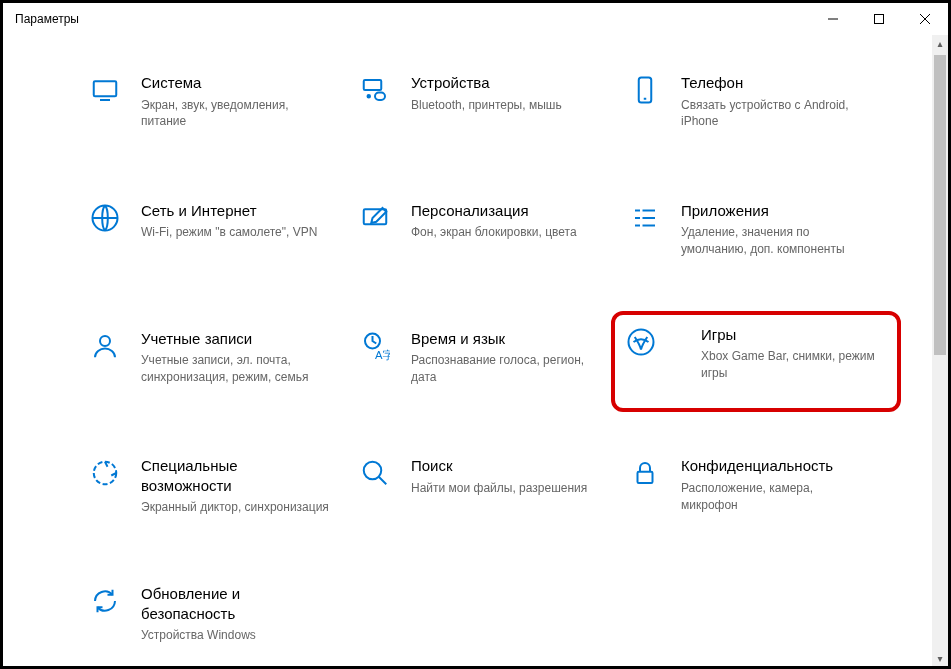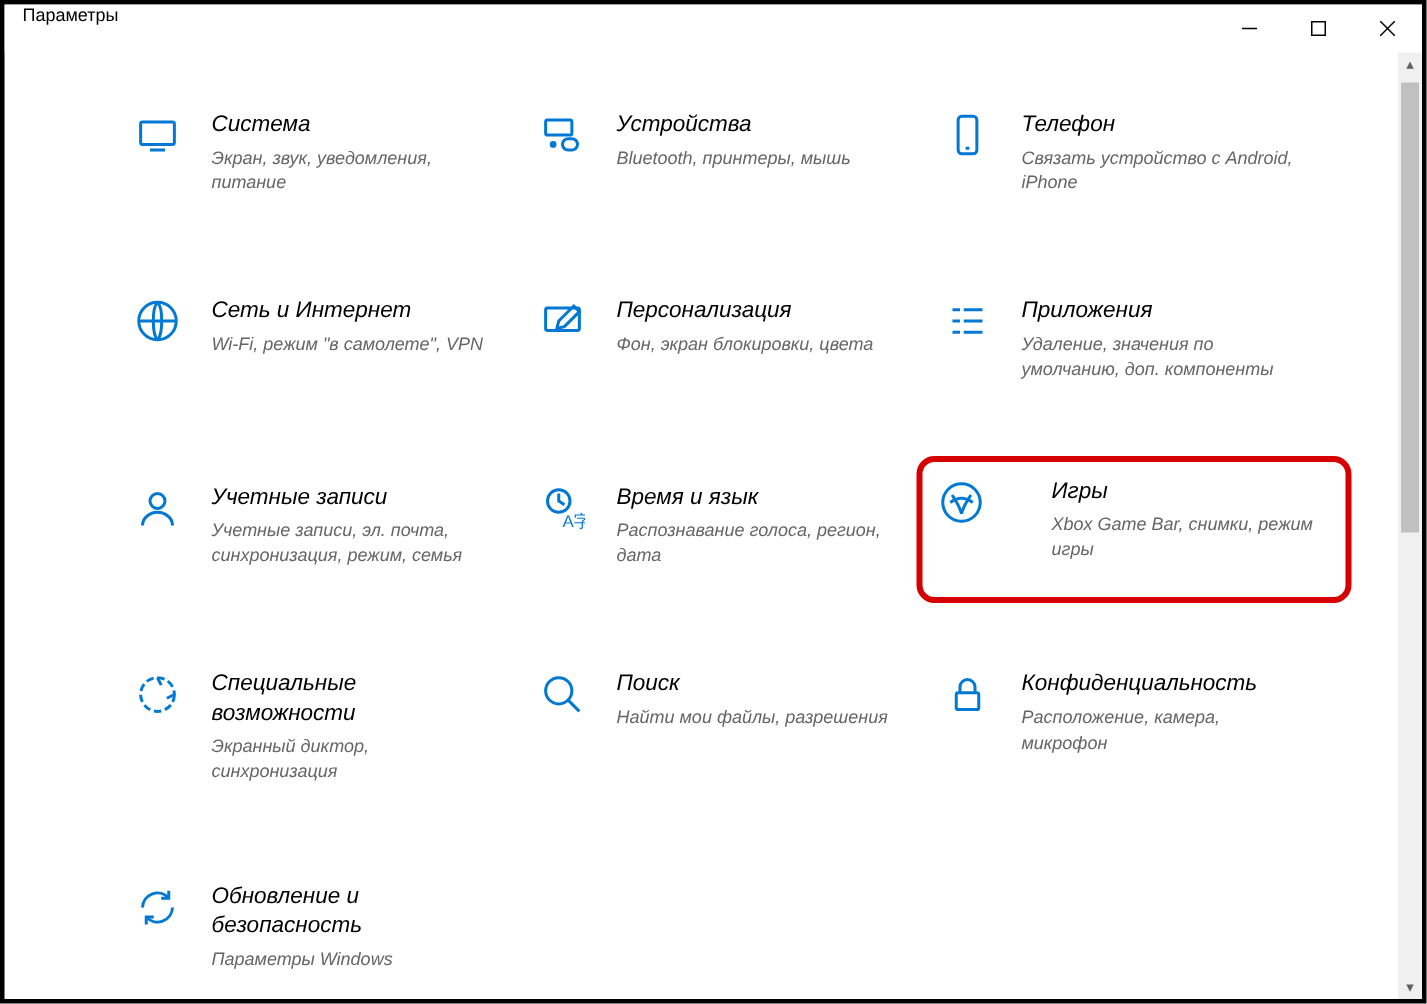--- a/index.html
+++ b/index.html
@@ -8,20 +8,21 @@
     font-family: "Segoe UI", Tahoma, sans-serif;
     background: #fff;
     width: 951px;
     height: 669px;
     overflow: hidden;
     border: 3px solid #000;
   }
   .titlebar {
     height: 32px;
     display: flex;
+    align-items: center;
     justify-content: space-between;
     padding-left: 12px;
     font-size: 12px;
     color: #000;
     background: #fff;
   }
   .title-controls { display: flex; height: 100%; }
   .ctl {
     width: 46px;
     height: 100%;
@@ -87,21 +88,21 @@
   .ticon {
     width: 36px;
     height: 36px;
     flex-shrink: 0;
     display: flex;
     justify-content: center;
     color: #0078d4;
     margin-top: 2px;
   }
   .ticon svg { stroke: #0078d4; fill: none; stroke-width: 1.6; }
-  .ttext { max-width: 190px; font-style: italic; }
+  .ttext { max-width: 190px; }
   .ttitle {
     font-size: 15px;
     color: #000;
     line-height: 1.3;
     margin-bottom: 4px;
   }
   .tdesc {
     font-size: 12px;
     color: #666;
     line-height: 1.4;
@@ -306,21 +307,21 @@
       <span class="ticon">
         <svg width="30" height="30" viewBox="0 0 24 24">
             <path d="M4 12a8 8 0 0114-5"></path>
             <path d="M20 12a8 8 0 01-14 5"></path>
             <path d="M18 3v4h-4"></path>
             <path d="M6 21v-4h4"></path>
           </svg>
       </span>
       <div class="ttext">
           <div class="ttitle">Обновление и безопасность</div>
-          <div class="tdesc">Параметры Windows</div>
+          <div class="tdesc">Устройства Windows</div>
         </div>
     </div>
 
   </div>
 
   <div class="scrollbar">
     <div class="arrow" style="top:0">▴</div>
     <div class="arrow" style="bottom:0">▾</div>
   </div>
 </div>

